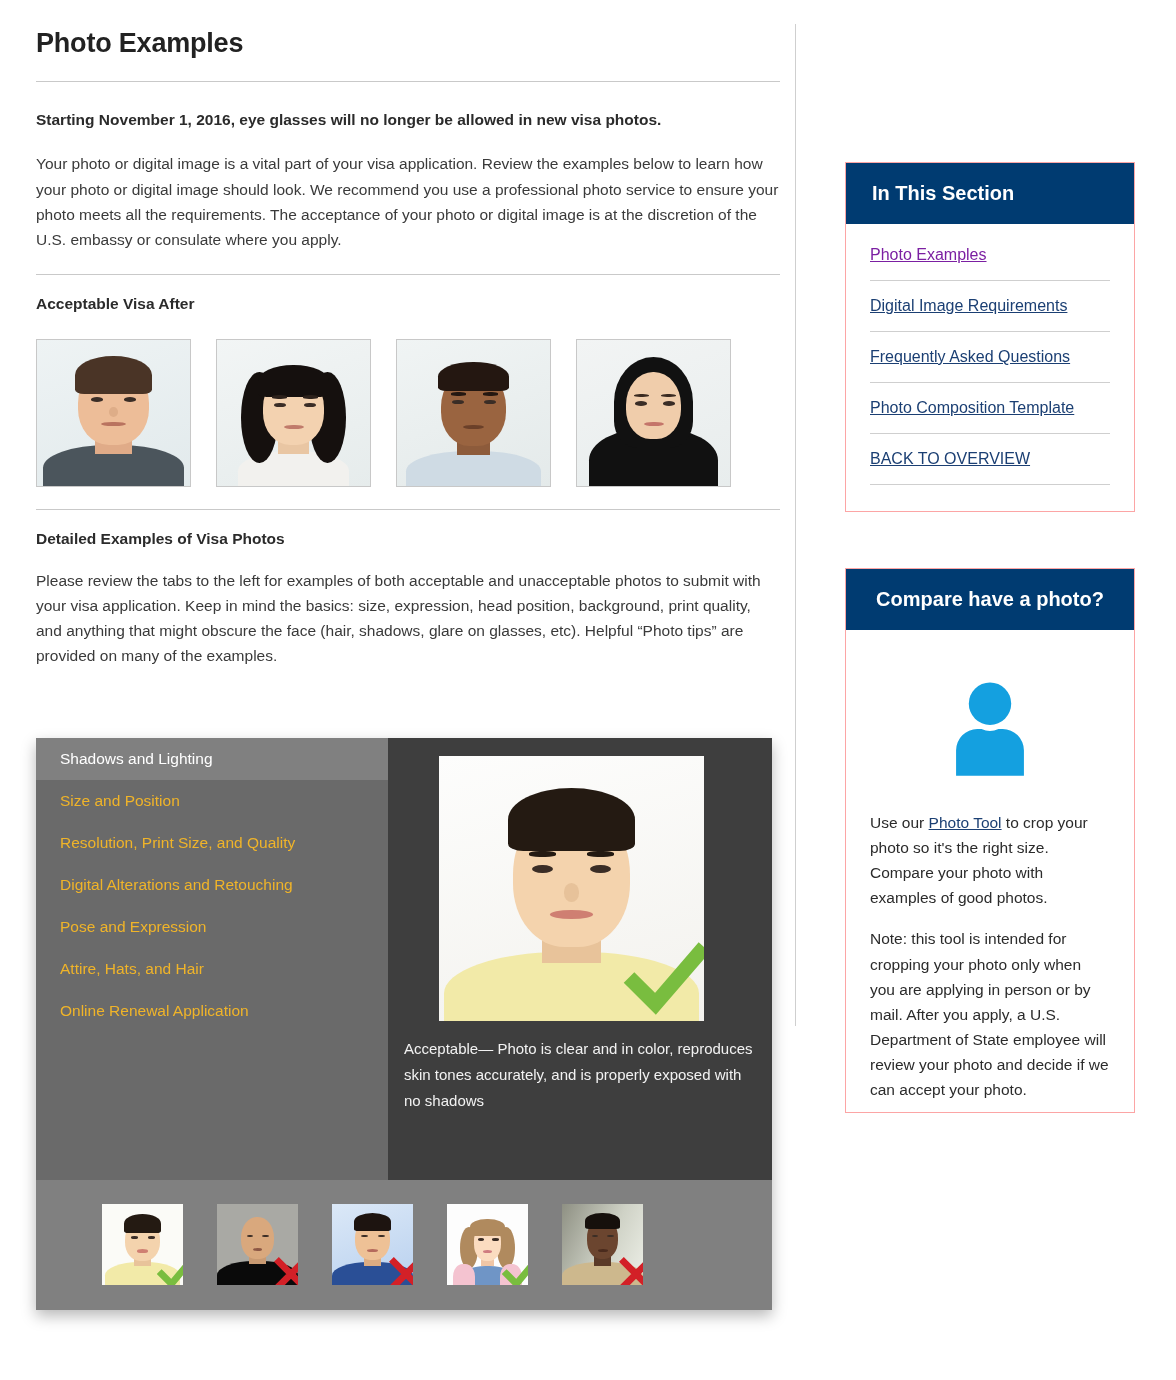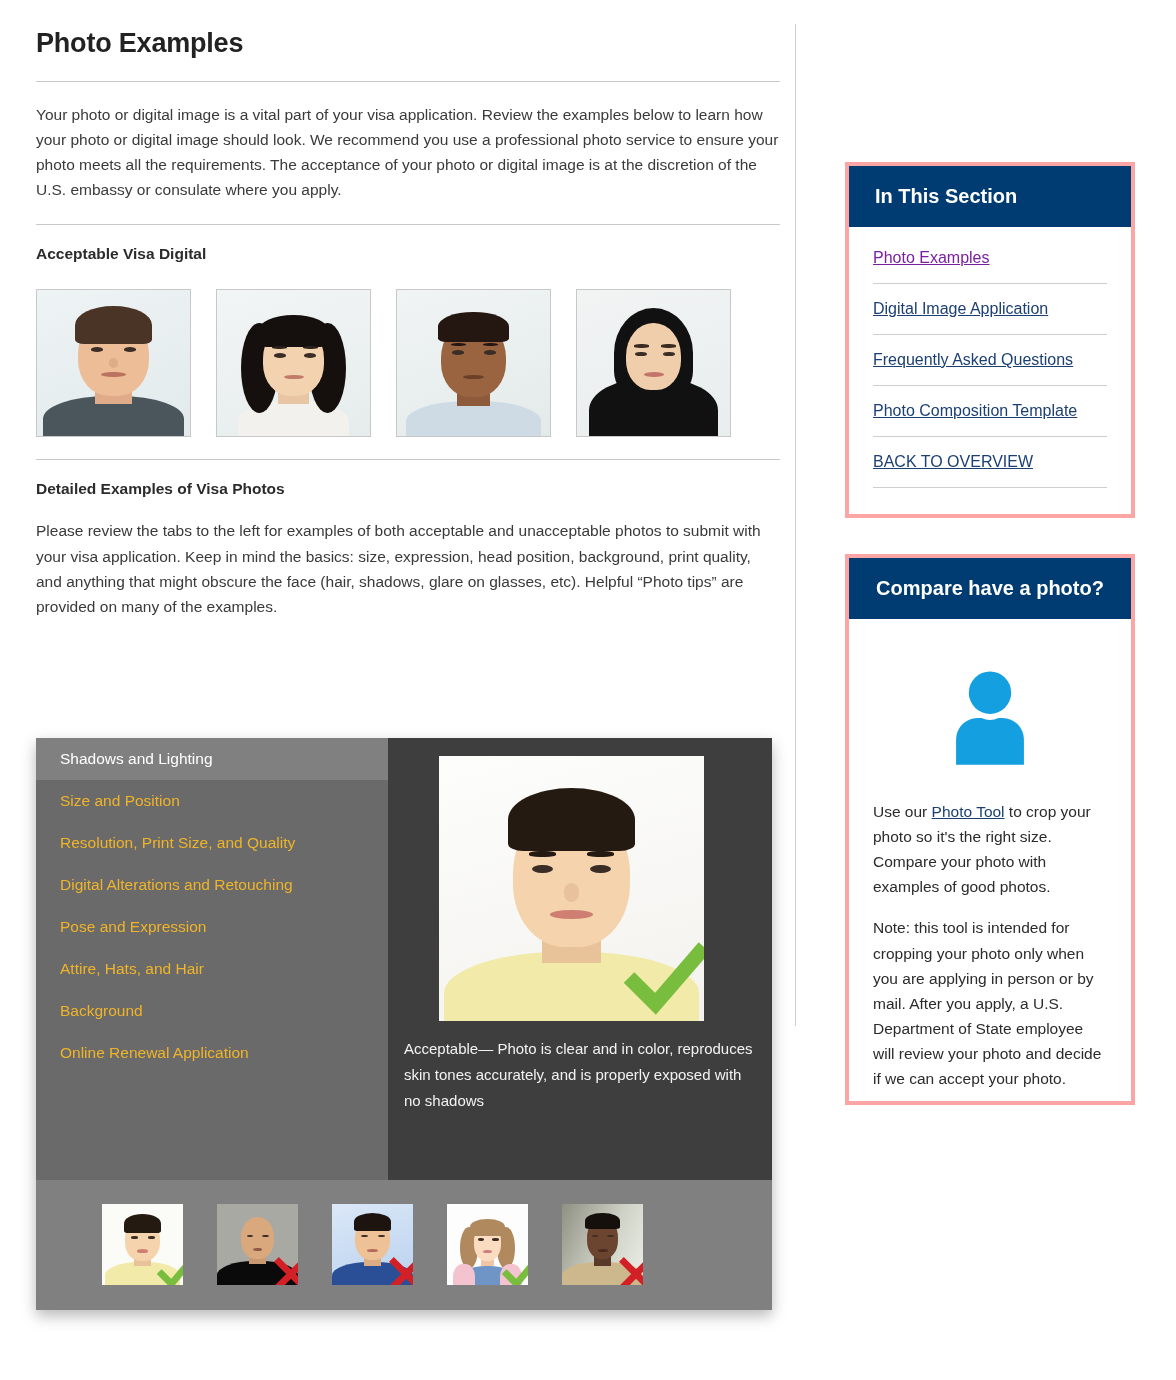--- a/index.html
+++ b/index.html
@@ -100,21 +100,21 @@
   .thumbs { display:flex; gap:34px; padding:24px 0 0 66px; }
   .thumb {
     position:relative; width:81px; height:81px; background:#fff; overflow:hidden;
   }
   .thumb .ph { position:absolute; inset:0; }
   .thumb .mark {
     position:absolute; right:-12px; bottom:-8px; width:38px; height:38px;
   }
 
   
-  .card { border:4px solid #fca5a5; background:#fff; margin-bottom:36px; }
+  .card { border:1px solid #fca5a5; background:#fff; margin-bottom:56px; }
   .card-head {
     background:#003b71; color:#fff; font-size:20px; font-weight:bold;
     padding:19px 0 19px 26px;
   }
   .card-head.centered { text-align:center; padding-left:0; }
   .card-body { padding:22px 24px 10px 24px; }
 
   .navlink {
     display:block; font-size:16px; color:#1b3f73;
     text-decoration:underline; padding:0 0 16px 0; cursor:pointer;
@@ -145,25 +145,26 @@
 
 <div id="page">
 
   <div class="vdivider"></div>
 
   <div id="main">
 
     <h1 class="page-title">Photo Examples</h1>
     <hr class="rule">
 
+    <p class="lede">Starting November 1, 2016, eye glasses will no longer be allowed in new visa photos.</p>
     <p class="body">Your photo or digital image is a vital part of your visa application. Review the examples below to learn how your photo or digital image should look. We recommend you use a professional photo service to ensure your photo meets all the requirements. The acceptance of your photo or digital image is at the discretion of the U.S. embassy or consulate where you apply.</p>
 
     <hr class="rule">
 
-    <h2 class="sub">Acceptable Visa Digital</h2>
+    <h2 class="sub">Acceptable Visa After</h2>
 
     <div class="photo-row">
       <div class="photo-card">
         <div class="ph">
           <div class="bg" style="background:linear-gradient(160deg,#eef3f4,#e2eaec);"></div>
           <div class="tors" style="left:4%;top:72%;width:92%;height:34%;background:#4b555c;"></div>
           <div class="neck" style="left:38%;top:62%;width:24%;height:16%;background:#e0ab88;"></div>
           <div class="head" style="left:27%;top:16%;width:46%;height:56%;background:#edbd98;"></div>
           <div class="hair" style="left:25%;top:11%;width:50%;height:26%;background:#4a3426;"></div>
           <div class="brow" style="left:34%;top:34%;background:#4a3426;"></div>
@@ -232,21 +233,20 @@
   <div id="tabwidget">
     <div id="tabcols">
 
       <div id="tablist">
         <div class="tab active"><span>Shadows and Lighting</span></div>
         <div class="tab"><span>Size and Position</span></div>
         <div class="tab"><span>Resolution, Print Size, and Quality</span></div>
         <div class="tab"><span>Digital Alterations and Retouching</span></div>
         <div class="tab"><span>Pose and Expression</span></div>
         <div class="tab"><span>Attire, Hats, and Hair</span></div>
-        <div class="tab"><span>Background</span></div>
         <div class="tab"><span>Online Renewal Application</span></div>
       </div>
 
       <div id="tabpanel">
         <div id="mainphoto">
           <div class="ph">
             <div class="bg" style="background:linear-gradient(165deg,#fdfdfc,#f3f2ee);"></div>
             <div class="tors" style="left:2%;top:74%;width:96%;height:34%;background:#f2eaa8;"></div>
             <div class="neck" style="left:39%;top:62%;width:22%;height:16%;background:#e8c39a;"></div>
             <div class="head" style="left:28%;top:18%;width:44%;height:54%;background:#f4d3ad;"></div>
@@ -356,21 +356,21 @@
     </div>
   </div>
 
   <div id="rail">
 
     <div class="card">
       <div class="card-head">In This Section</div>
       <div class="card-body">
         <a class="navlink visited">Photo Examples</a>
         <div class="navsep"></div>
-        <a class="navlink">Digital Image Application</a>
+        <a class="navlink">Digital Image Requirements</a>
         <div class="navsep"></div>
         <a class="navlink">Frequently Asked Questions</a>
         <div class="navsep"></div>
         <a class="navlink">Photo Composition Template</a>
         <div class="navsep"></div>
         <a class="navlink">BACK TO OVERVIEW</a>
         <div class="navsep"></div>
       </div>
     </div>
 

